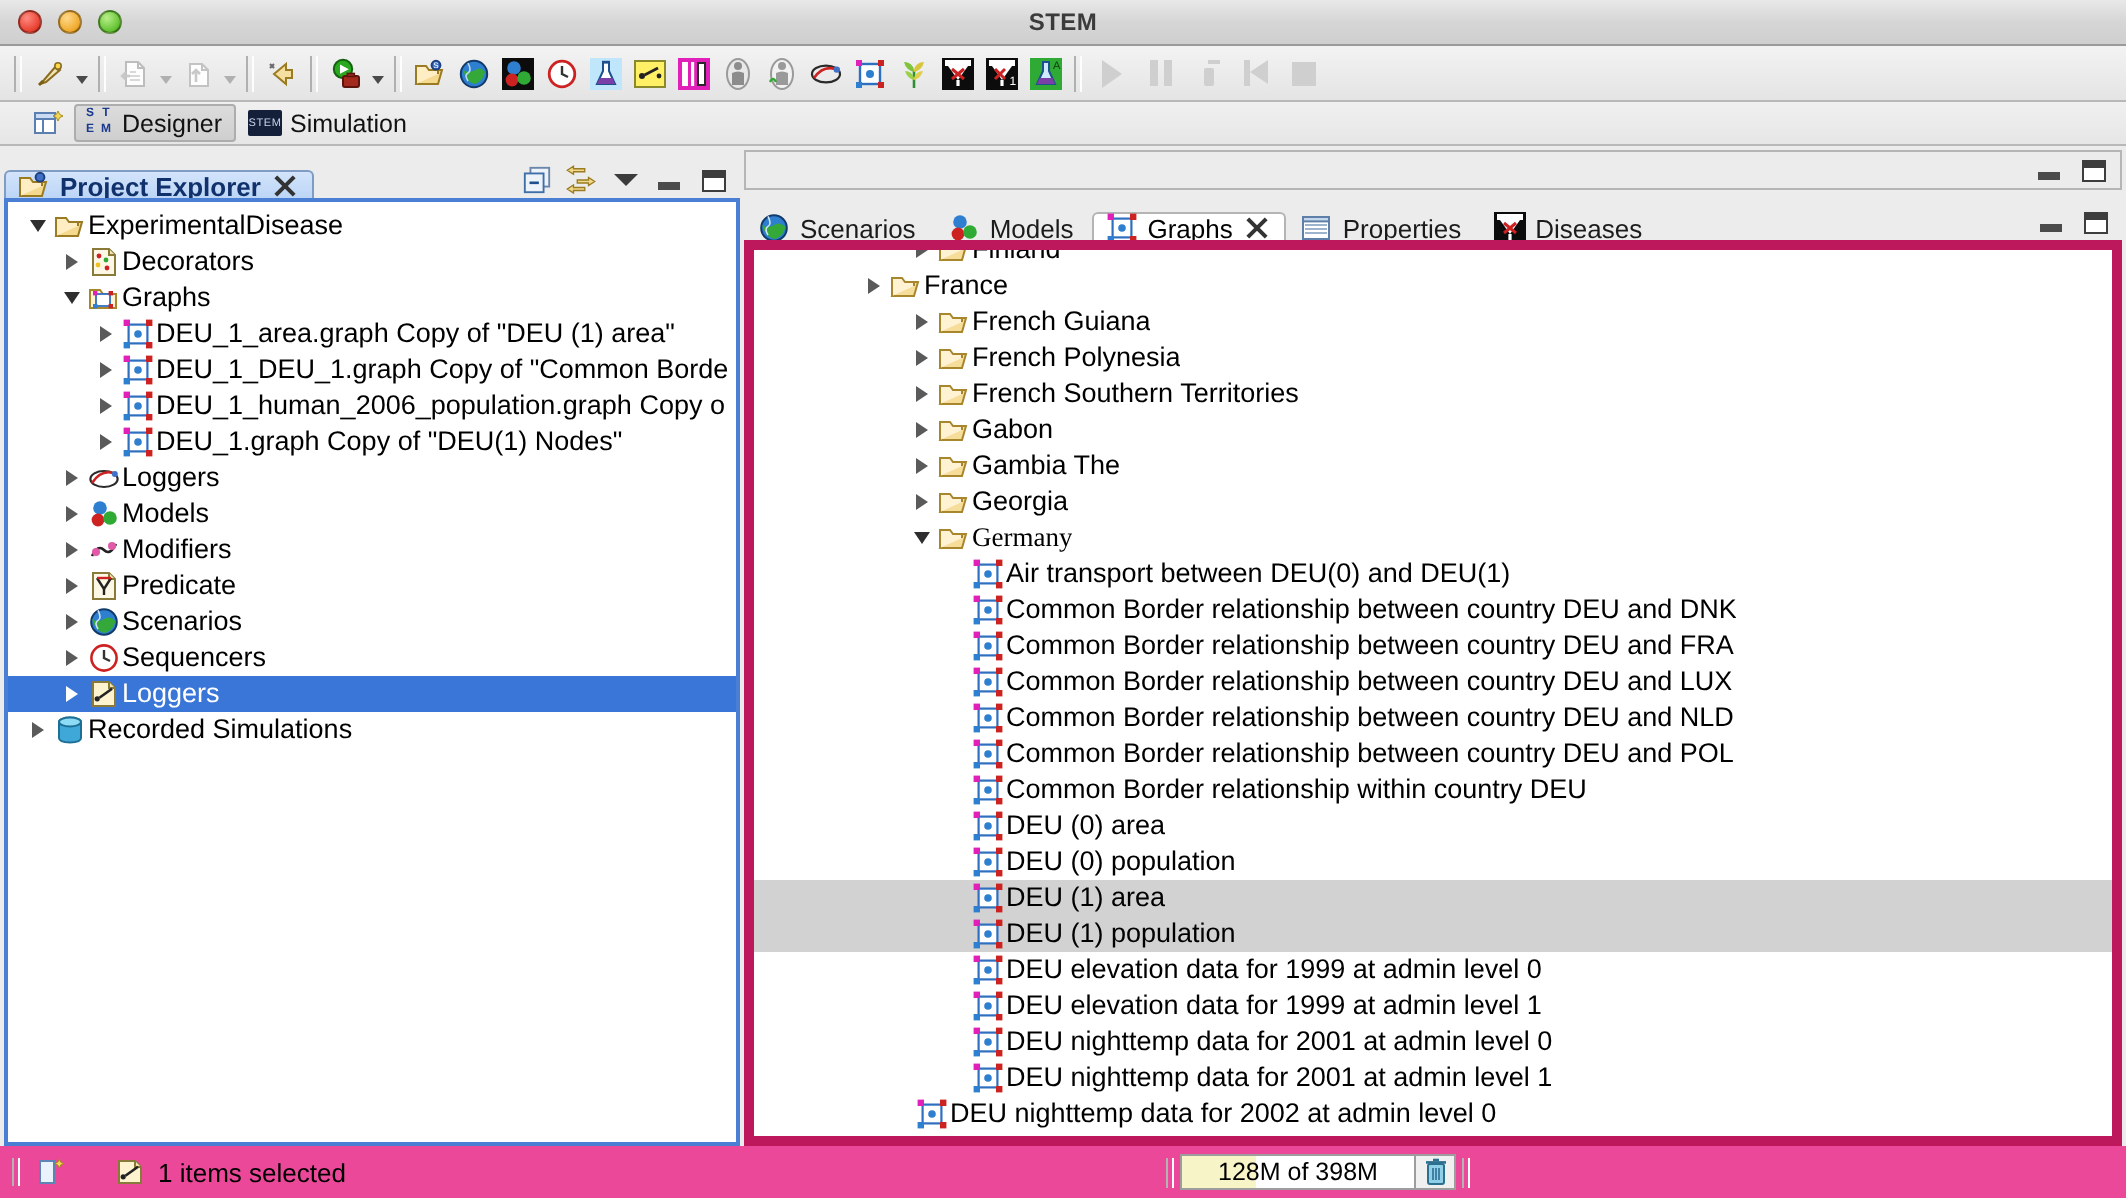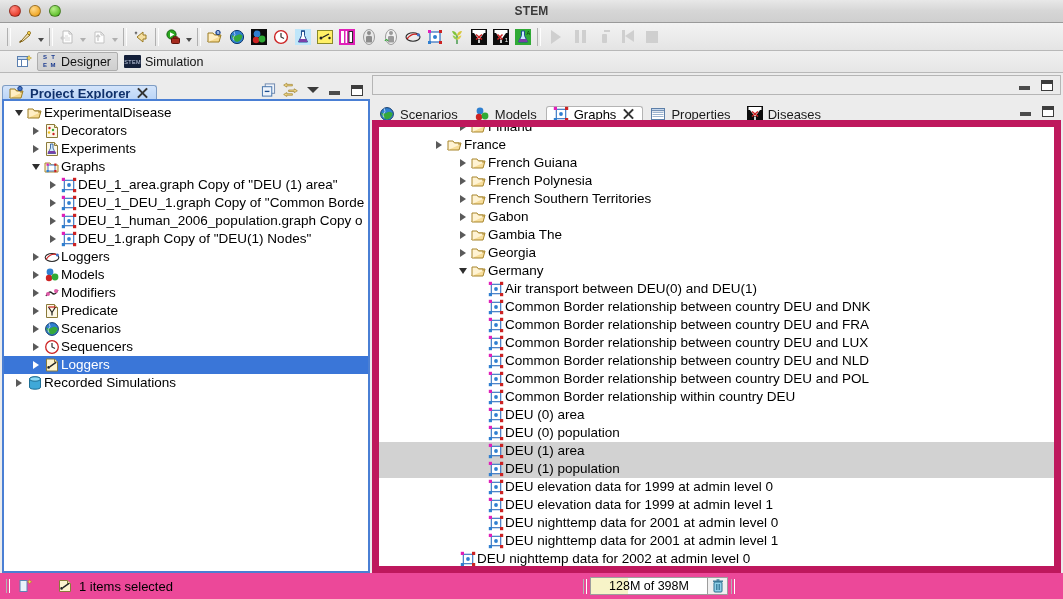--- a/index.html
+++ b/index.html
@@ -172,21 +172,21 @@
   .pt-ico { width: 15px; height: 14px; display:flex;align-items:center;justify-content:center; }
   .chev-down { width:0;height:0;border-left:6px solid transparent;border-right:6px solid transparent;border-top:6px solid #3b3b3b; }
   .win-min { width:11px;height:9px;border:1px solid #4b4b4b;border-top:none;border-left:none;border-right:none;position:relative;}
   .win-min::after{content:"";position:absolute;left:0;bottom:0;width:11px;height:3px;background:#4b4b4b;}
   .win-max { width:12px;height:11px;border:1.5px solid #3d3d3d; position:relative;background:#fff;}
   .win-max::after{content:"";position:absolute;left:0;top:0;right:0;height:3px;background:#3d3d3d;}
 
   .part-body {
     flex: 1 1 auto; min-height: 0;
     background: #ffffff;
-    border: 7px solid #be185d;
+    border: 5px solid #be185d;
     overflow: hidden;
     position: relative;
   }
   .left-part-body { border: 2px solid #4a7fd4; }
 
   
   .tree { padding: 3px 0 0 0; font-size: 13.5px; line-height: 18px; white-space: nowrap; }
   .trow { height: 18px; display: flex; align-items: center; padding-right: 4px; }
   .trow.sel-blue { background: #3a76d8; color: #fff; }
   .trow.sel-gray { background: #d2d2d2; }
@@ -550,34 +550,20 @@
                   <circle cx="5.5" cy="5" r="1.2" fill="#cc2222"></circle>
                   <circle cx="9" cy="7" r="1.2" fill="#2faa35"></circle>
                   <circle cx="5" cy="9.5" r="1.2" fill="#f0c020"></circle>
                   <circle cx="9.5" cy="11" r="1.2" fill="#cc2222"></circle>
                 </svg>
               </span>
               <span class="tlabel">Decorators</span>
             </div>
             <div class="trow" style="padding-left: 25px;">
               <span class="twist">
-                <i class="tw-r"></i>
-              </span>
-              <span class="ticon">
-                <svg class="ic" viewBox="0 0 16 16">
-                  <path d="M2.5 1.5 h8 l3 3 v10 h-11 Z" fill="#fdf8e6" stroke="#8a7a3a"></path>
-                  <path d="M10.5 1.5 v3 h3" fill="#f2e5b0" stroke="#8a7a3a"></path>
-                  <path d="M6.5 3 h2.5 v4 l2.5 5.5 h-7.5 l2.5 -5.5 Z" fill="#cfe9ff" stroke="#1e4f8f" stroke-width=".8"></path>
-                  <path d="M4.5 10 h6.5 l1 2.5 h-8.5 Z" fill="#7b3fa8"></path>
-                </svg>
-              </span>
-              <span class="tlabel">Experiments</span>
-            </div>
-            <div class="trow" style="padding-left: 25px;">
-              <span class="twist">
                 <i class="tw-d"></i>
               </span>
               <span class="ticon">
                 <svg class="ic" viewBox="0 0 16 16">
                   <path d="M1 13 V4 h5 l1.5 2 H14 v7 Z" fill="#fff3d3" stroke="#a8862c"></path>
                   <rect x="4" y="6" width="7" height="6" fill="#ffffff" stroke="#2f6fc0" stroke-width=".9"></rect>
                   <rect x="2.5" y="4.5" width="2.2" height="2.2" fill="#e020b8"></rect>
                   <rect x="10.3" y="4.5" width="2.2" height="2.2" fill="#cc2222"></rect>
                   <rect x="2.5" y="11" width="2.2" height="2.2" fill="#2f7fd0"></rect>
                   <rect x="10.3" y="11" width="2.2" height="2.2" fill="#cc2222"></rect>
@@ -932,21 +918,21 @@
                 <i class="tw-r"></i>
               </span>
               <span class="ticon">
                 <svg class="ic" viewBox="0 0 16 16">
                   <path d="M1 13 L3 6 h11 l-2 7 Z" fill="#f7dd9a" stroke="#a8862c"></path>
                   <path d="M1 13 V4 h5 l1.5 2 H12 v2" fill="#fff3d3" stroke="#a8862c"></path>
                 </svg>
               </span>
               <span class="tlabel">Georgia</span>
             </div>
-            <div class="trow" style="padding-left: 77px;">
+            <div class="trow" style="padding-left: 77px; font-family: Liberation Serif, serif;">
               <span class="twist">
                 <i class="tw-d"></i>
               </span>
               <span class="ticon">
                 <svg class="ic" viewBox="0 0 16 16">
                   <path d="M1 13 L3 6 h11 l-2 7 Z" fill="#f7dd9a" stroke="#a8862c"></path>
                   <path d="M1 13 V4 h5 l1.5 2 H12 v2" fill="#fff3d3" stroke="#a8862c"></path>
                 </svg>
               </span>
               <span class="tlabel">Germany</span>

